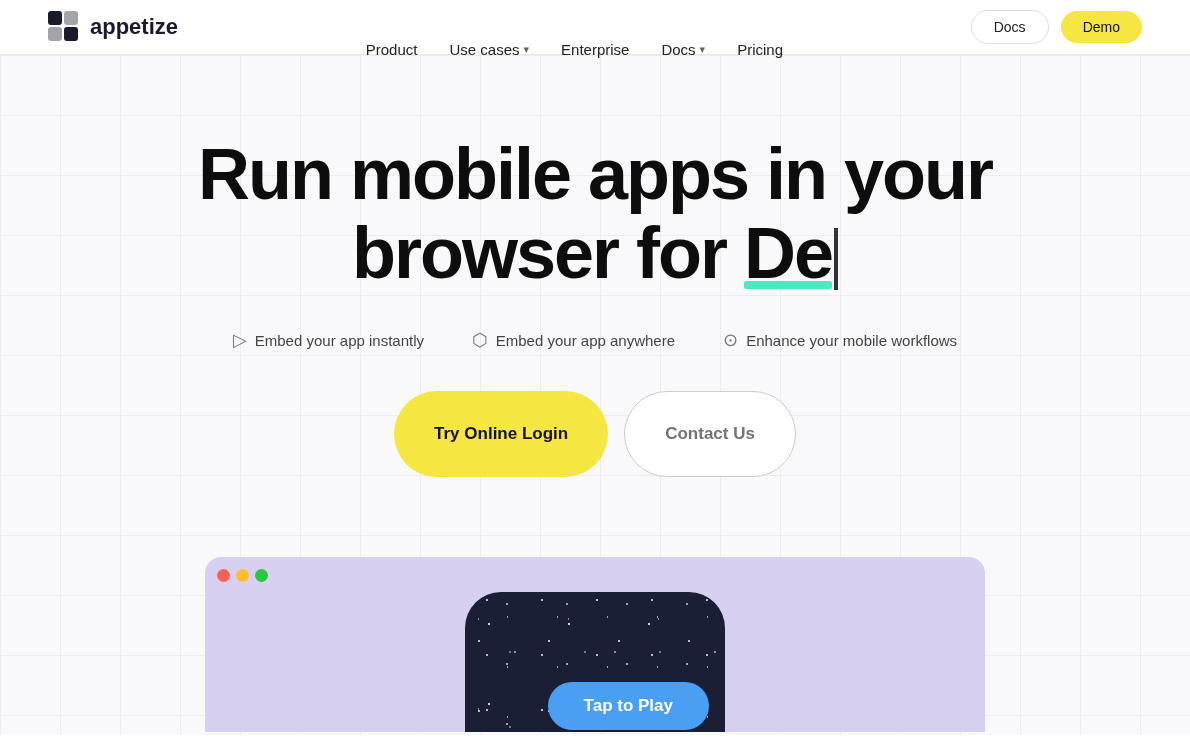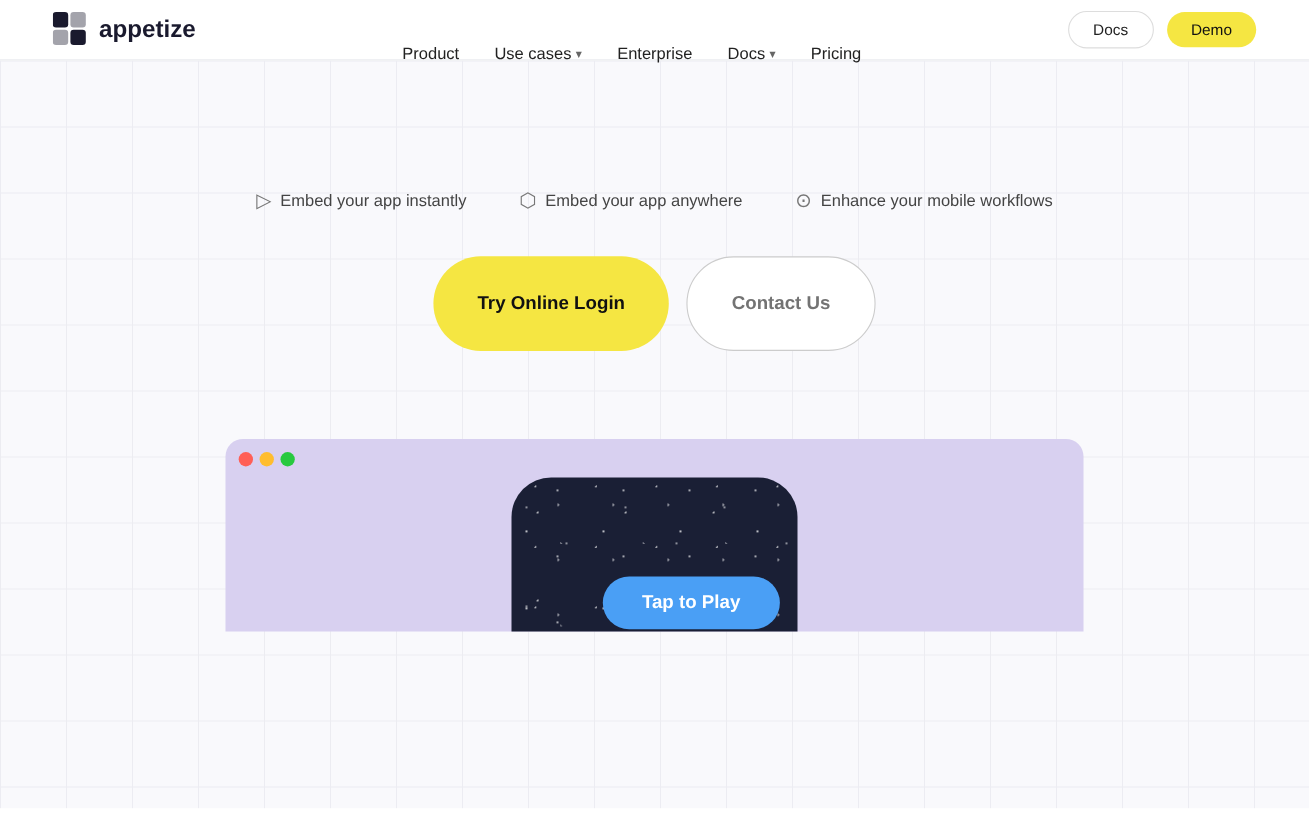--- a/index.html
+++ b/index.html
@@ -199,20 +199,26 @@
   <div class="nav-actions">
     <button class="btn-login">Docs</button>
     <button class="btn-demo">Demo</button>
   </div>
 </nav>
 
 <section class="hero-section">
   <div class="grid-bg"></div>
 
   <div class="hero-content">
+    <h1 class="hero-title">
+      <span>Run mobile apps in your</span><br>
+      <span>
+        <span>browser for </span><span class="hero-title-highlight"><span>De</span></span><span class="cursor-bar"></span>
+      </span>
+    </h1>
 
     <div class="hero-features">
       <div class="hero-feature">
         <span class="feature-icon">▷</span>
         <span>Embed your app instantly</span>
       </div>
       <div class="hero-feature">
         <span class="feature-icon">⬡</span>
         <span>Embed your app anywhere</span>
       </div>

